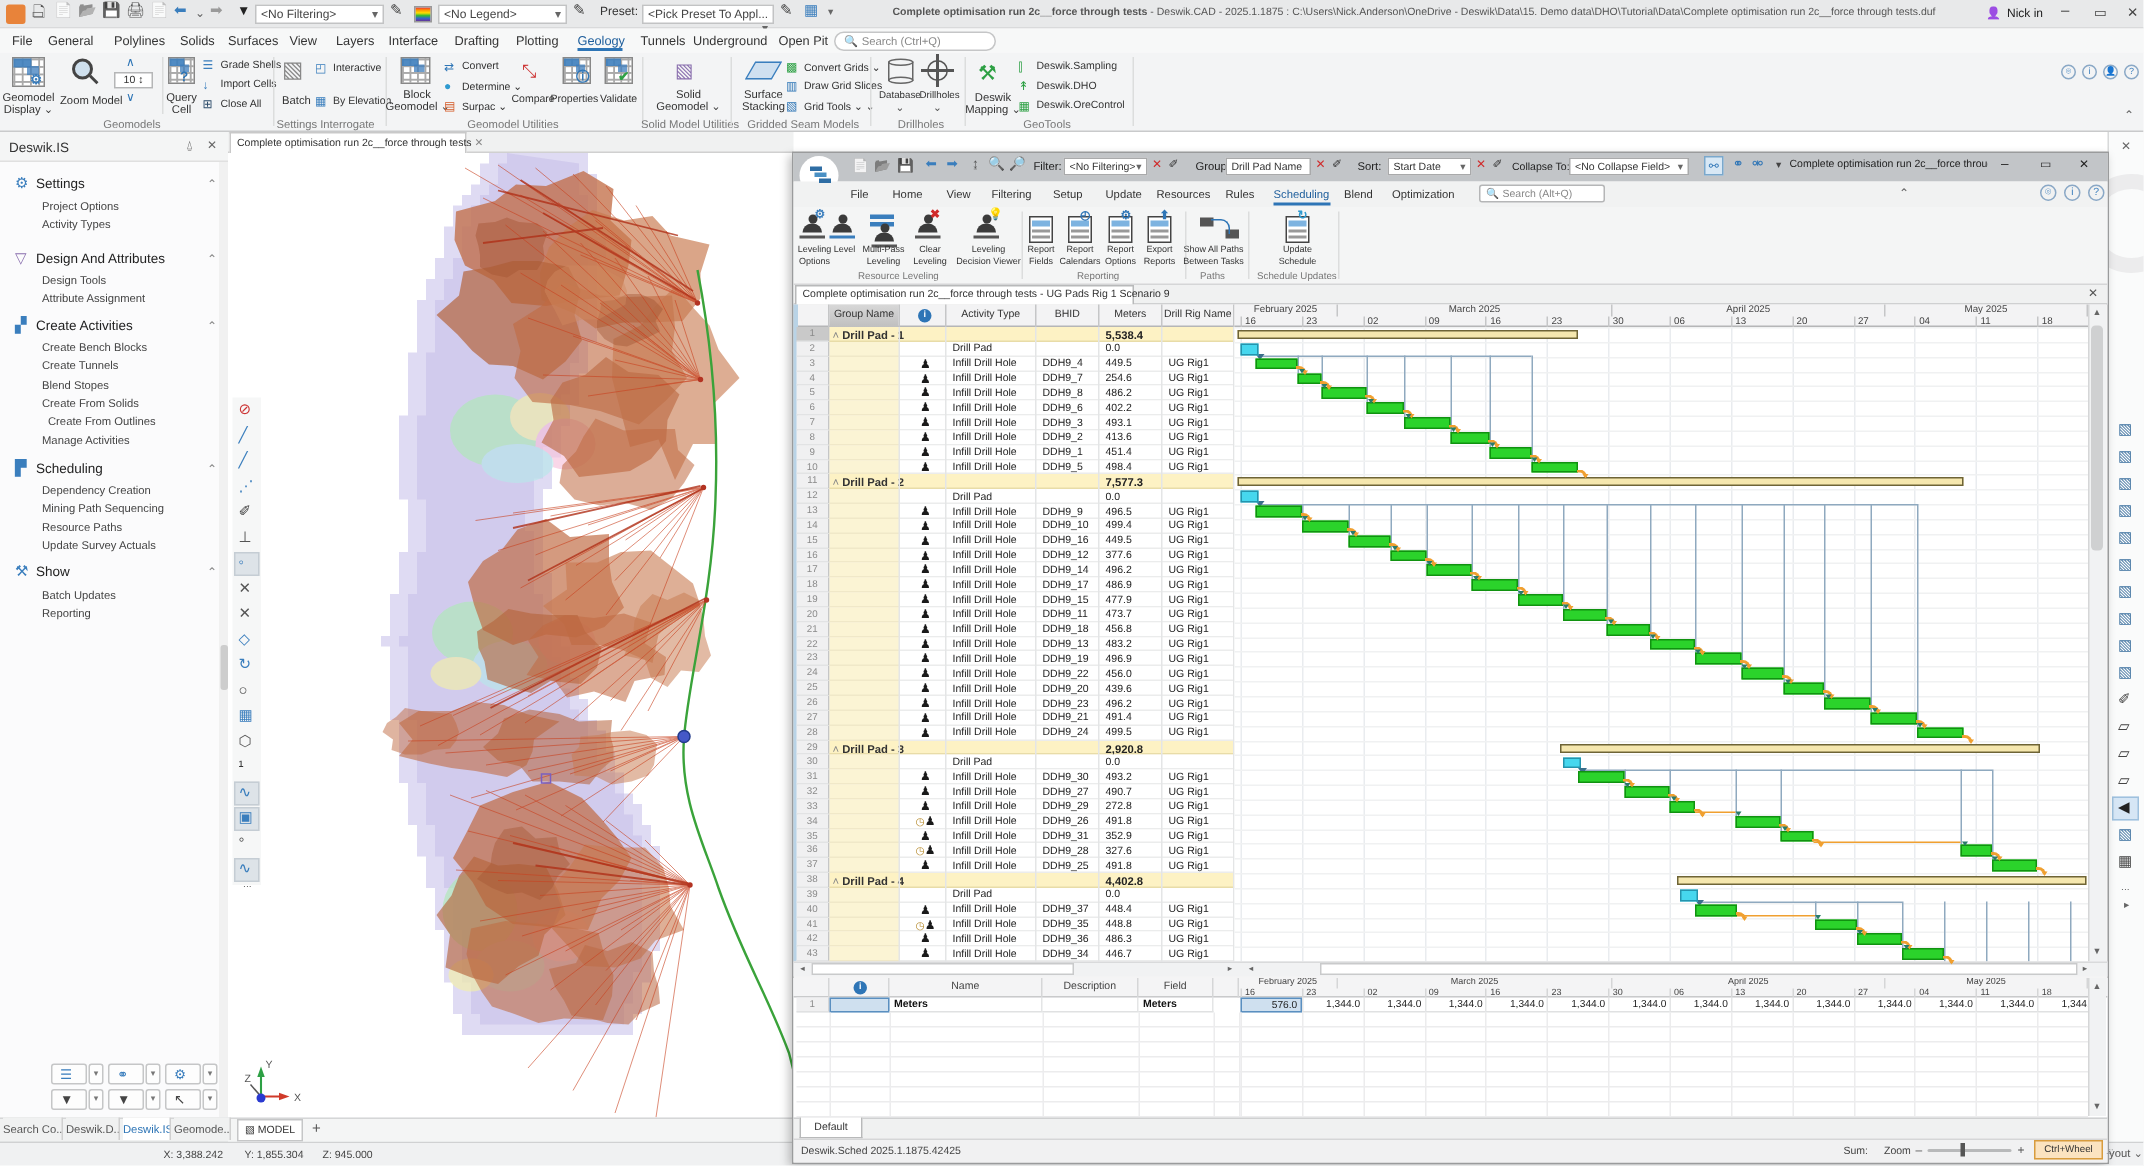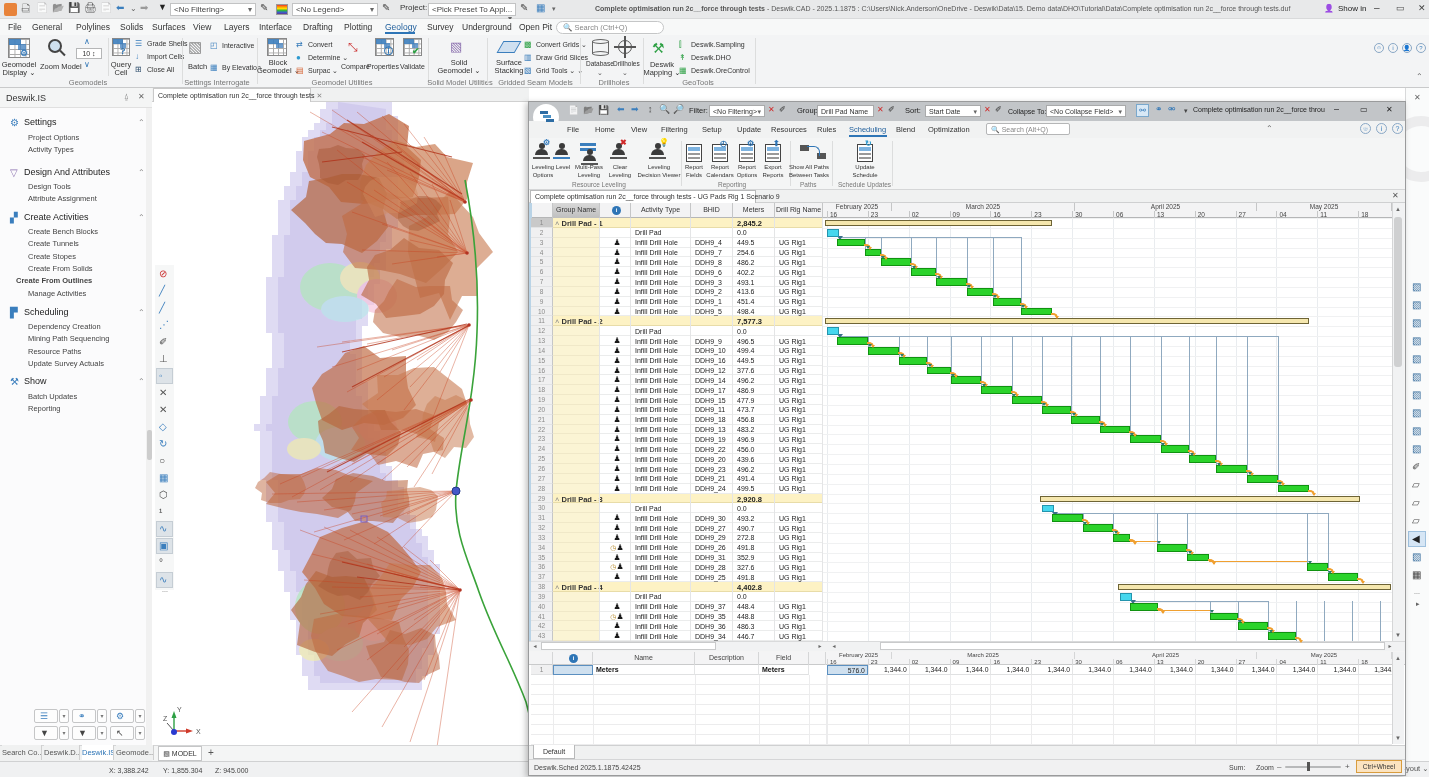--- a/index.html
+++ b/index.html
@@ -15,44 +15,44 @@
 <div style="position:absolute;left:100px;top:2px;font-size:10px;color:#777;line-height:12px;white-space:nowrap;filter:grayscale(1) opacity(0.75);">📄</div>
 <div style="position:absolute;left:116px;top:2px;font-size:10px;color:#3a7ebd;line-height:12px;white-space:nowrap;">⬅</div>
 <div style="position:absolute;left:130px;top:4px;font-size:8px;color:#666;line-height:10px;white-space:nowrap;">⌄</div>
 <div style="position:absolute;left:140px;top:2px;font-size:10px;color:#9a9a9a;line-height:12px;white-space:nowrap;">➡</div>
 <div style="position:absolute;left:158px;top:2px;font-size:9px;color:#222;line-height:11px;white-space:nowrap;">▼</div>
 <div style="position:absolute;left:170px;top:3px;width:86px;height:13px;background:#fff;border:1px solid #c2c3c4;font-size:8px;color:#444;padding:1px 3px;white-space:nowrap;">&lt;No Filtering&gt; <span style="float:right;color:#666">▾</span></div>
 <div style="position:absolute;left:260px;top:2px;font-size:10px;color:#444;line-height:12px;white-space:nowrap;">✎</div>
 <div style="position:absolute;left:276px;top:4px;width:12px;height:11px;background:linear-gradient(#e33,#f90,#fd0,#3b3,#36c,#639);border:1px solid #999;"></div>
 <div style="position:absolute;left:292px;top:3px;width:86px;height:13px;background:#fff;border:1px solid #c2c3c4;font-size:8px;color:#444;padding:1px 3px;white-space:nowrap;">&lt;No Legend&gt; <span style="float:right;color:#666">▾</span></div>
 <div style="position:absolute;left:382px;top:2px;font-size:10px;color:#444;line-height:12px;white-space:nowrap;">✎</div>
-<div style="position:absolute;left:400px;top:3px;font-size:8px;color:#333;line-height:10px;white-space:nowrap;">Project:</div>
+<div style="position:absolute;left:400px;top:3px;font-size:8px;color:#333;line-height:10px;white-space:nowrap;">Preset:</div>
 <div style="position:absolute;left:428px;top:3px;width:88px;height:13px;background:#fff;border:1px solid #c2c3c4;font-size:8px;color:#444;padding:1px 3px;white-space:nowrap;">&lt;Pick Preset To Appl... <span style="float:right;color:#666">▾</span></div>
 <div style="position:absolute;left:520px;top:2px;font-size:10px;color:#444;line-height:12px;white-space:nowrap;">✎</div>
 <div style="position:absolute;left:536px;top:2px;font-size:10px;color:#3a7ebd;line-height:12px;white-space:nowrap;">▦</div>
 <div style="position:absolute;left:552px;top:4px;font-size:7px;color:#666;line-height:9px;white-space:nowrap;">▾</div>
 <div style="position:absolute;left:595px;top:4px;font-size:7px;color:#555;line-height:9px;white-space:nowrap;"><b>Complete optimisation run 2c__force through tests</b> - Deswik.CAD - 2025.1.1875 : C:\Users\Nick.Anderson\OneDrive - Deswik\Data\15. Demo data\DHO\Tutorial\Data\Complete optimisation run 2c__force through tests.duf</div>
 <div style="position:absolute;left:1324px;top:4px;font-size:8px;color:#3a7ebd;line-height:10px;white-space:nowrap;filter:hue-rotate(60deg);">👤</div>
-<div style="position:absolute;left:1338px;top:4px;font-size:8px;color:#222;line-height:10px;white-space:nowrap;">Show in</div>
+<div style="position:absolute;left:1338px;top:4px;font-size:8px;color:#222;line-height:10px;white-space:nowrap;">Nick in</div>
 <div style="position:absolute;left:1374px;top:2px;font-size:10px;color:#444;line-height:12px;white-space:nowrap;">–</div>
 <div style="position:absolute;left:1396px;top:3px;font-size:9px;color:#444;line-height:11px;white-space:nowrap;">▭</div>
 <div style="position:absolute;left:1418px;top:3px;font-size:9px;color:#444;line-height:11px;white-space:nowrap;">✕</div>
 <div style="position:absolute;left:0px;top:19px;width:1429px;height:16px;background:#f7f8f8;"></div>
 <div style="position:absolute;left:8px;top:22px;font-size:8.5px;color:#333;line-height:10.5px;white-space:nowrap;">File</div>
 <div style="position:absolute;left:32px;top:22px;font-size:8.5px;color:#333;line-height:10.5px;white-space:nowrap;">General</div>
 <div style="position:absolute;left:76px;top:22px;font-size:8.5px;color:#333;line-height:10.5px;white-space:nowrap;">Polylines</div>
 <div style="position:absolute;left:120px;top:22px;font-size:8.5px;color:#333;line-height:10.5px;white-space:nowrap;">Solids</div>
 <div style="position:absolute;left:152px;top:22px;font-size:8.5px;color:#333;line-height:10.5px;white-space:nowrap;">Surfaces</div>
 <div style="position:absolute;left:193px;top:22px;font-size:8.5px;color:#333;line-height:10.5px;white-space:nowrap;">View</div>
 <div style="position:absolute;left:224px;top:22px;font-size:8.5px;color:#333;line-height:10.5px;white-space:nowrap;">Layers</div>
 <div style="position:absolute;left:259px;top:22px;font-size:8.5px;color:#333;line-height:10.5px;white-space:nowrap;">Interface</div>
 <div style="position:absolute;left:303px;top:22px;font-size:8.5px;color:#333;line-height:10.5px;white-space:nowrap;">Drafting</div>
 <div style="position:absolute;left:344px;top:22px;font-size:8.5px;color:#333;line-height:10.5px;white-space:nowrap;">Plotting</div>
 <div style="position:absolute;left:385px;top:22px;font-size:8.5px;color:#1d5d9b;line-height:10.5px;white-space:nowrap;">Geology</div>
-<div style="position:absolute;left:427px;top:22px;font-size:8.5px;color:#333;line-height:10.5px;white-space:nowrap;">Survey</div>
+<div style="position:absolute;left:427px;top:22px;font-size:8.5px;color:#333;line-height:10.5px;white-space:nowrap;">Tunnels</div>
 <div style="position:absolute;left:462px;top:22px;font-size:8.5px;color:#333;line-height:10.5px;white-space:nowrap;">Underground</div>
 <div style="position:absolute;left:519px;top:22px;font-size:8.5px;color:#333;line-height:10.5px;white-space:nowrap;">Open Pit</div>
 <div style="position:absolute;left:385px;top:32px;width:30px;height:2px;background:#2e75b6;"></div>
 <div style="position:absolute;left:556px;top:21px;width:108px;height:13px;background:#fff;border:1px solid #c5c6c7;border-radius:7px;font-size:7.5px;color:#888;padding:1px 6px;white-space:nowrap;">🔍 Search (Ctrl+Q)</div>
 <div style="position:absolute;left:0px;top:35px;width:1429px;height:53px;background:#f3f4f5;border-bottom:1px solid #c9cacb;"></div>
 <div style="position:absolute;left:8px;top:38px;width:22px;height:20px;background:#fff;border:1px solid #888;background-image:linear-gradient(#aaa 1px,transparent 1px),linear-gradient(90deg,#aaa 1px,transparent 1px);background-size:5.5px 5.0px;"></div>
 <div style="position:absolute;left:9px;top:39px;width:12.100000000000001px;height:6.0px;background:#3d7ebd;opacity:0.9;"></div>
 <div style="position:absolute;left:17.9px;top:43.6px;width:7.699999999999999px;height:6.0px;background:#3d7ebd;opacity:0.75;"></div>
 <div style="position:absolute;left:20px;top:48px;width:12px;height:12px;font-size:9px;color:#3a7ebd;line-height:11px;background:transparent;font-weight:bold;">⚙</div>
 <div style="position:absolute;left:0px;top:60px;width:38px;font-size:7.5px;color:#333;line-height:9.5px;white-space:nowrap;text-align:center;">Geomodel</div>
@@ -168,23 +168,23 @@
 <div style="position:absolute;left:10px;top:166.5px;width:11px;height:11px;font-size:10px;color:#8a6fae;line-height:11px;">▽</div>
 <div style="position:absolute;left:24px;top:166.5px;font-size:9px;color:#222;line-height:11px;white-space:nowrap;">Design And Attributes</div>
 <div style="position:absolute;left:138px;top:167.5px;font-size:8px;color:#888;line-height:10px;white-space:nowrap;">⌃</div>
 <div style="position:absolute;left:28px;top:182.0px;font-size:7.5px;color:#444;line-height:9.5px;white-space:nowrap;">Design Tools</div>
 <div style="position:absolute;left:28px;top:194.3px;font-size:7.5px;color:#444;line-height:9.5px;white-space:nowrap;">Attribute Assignment</div>
 <div style="position:absolute;left:10px;top:211.5px;width:11px;height:11px;font-size:10px;color:#3a7ebd;line-height:11px;">▞</div>
 <div style="position:absolute;left:24px;top:211.5px;font-size:9px;color:#222;line-height:11px;white-space:nowrap;">Create Activities</div>
 <div style="position:absolute;left:138px;top:212.5px;font-size:8px;color:#888;line-height:10px;white-space:nowrap;">⌃</div>
 <div style="position:absolute;left:28px;top:227.0px;font-size:7.5px;color:#444;line-height:9.5px;white-space:nowrap;">Create Bench Blocks</div>
 <div style="position:absolute;left:28px;top:239.3px;font-size:7.5px;color:#444;line-height:9.5px;white-space:nowrap;">Create Tunnels</div>
-<div style="position:absolute;left:28px;top:251.60000000000002px;font-size:7.5px;color:#444;line-height:9.5px;white-space:nowrap;">Create Stopes</div>
+<div style="position:absolute;left:28px;top:251.60000000000002px;font-size:7.5px;color:#444;line-height:9.5px;white-space:nowrap;">Blend Stopes</div>
 <div style="position:absolute;left:28px;top:263.90000000000003px;font-size:7.5px;color:#444;line-height:9.5px;white-space:nowrap;">Create From Solids</div>
-<div style="position:absolute;left:16px;top:276.20000000000005px;font-size:7.5px;color:#444;line-height:9.5px;white-space:nowrap;font-weight:bold;">Create From Outlines</div>
+<div style="position:absolute;left:32px;top:276.20000000000005px;font-size:7.5px;color:#444;line-height:9.5px;white-space:nowrap;">Create From Outlines</div>
 <div style="position:absolute;left:28px;top:288.50000000000006px;font-size:7.5px;color:#444;line-height:9.5px;white-space:nowrap;">Manage Activities</div>
 <div style="position:absolute;left:10px;top:306.5px;width:11px;height:11px;font-size:10px;color:#3a7ebd;line-height:11px;">▛</div>
 <div style="position:absolute;left:24px;top:306.5px;font-size:9px;color:#222;line-height:11px;white-space:nowrap;">Scheduling</div>
 <div style="position:absolute;left:138px;top:307.5px;font-size:8px;color:#888;line-height:10px;white-space:nowrap;">⌃</div>
 <div style="position:absolute;left:28px;top:322.0px;font-size:7.5px;color:#444;line-height:9.5px;white-space:nowrap;">Dependency Creation</div>
 <div style="position:absolute;left:28px;top:334.3px;font-size:7.5px;color:#444;line-height:9.5px;white-space:nowrap;">Mining Path Sequencing</div>
 <div style="position:absolute;left:28px;top:346.6px;font-size:7.5px;color:#444;line-height:9.5px;white-space:nowrap;">Resource Paths</div>
 <div style="position:absolute;left:28px;top:358.90000000000003px;font-size:7.5px;color:#444;line-height:9.5px;white-space:nowrap;">Update Survey Actuals</div>
 <div style="position:absolute;left:10px;top:376px;width:11px;height:11px;font-size:10px;color:#3a7ebd;line-height:11px;">⚒</div>
 <div style="position:absolute;left:24px;top:376px;font-size:9px;color:#222;line-height:11px;white-space:nowrap;">Show</div>
@@ -583,21 +583,21 @@
 <div style="position:absolute;left:600px;top:203px;width:31px;height:15px;border-right:1px solid #c5c6c7;font-size:7px;color:#333;text-align:center;line-height:14px;white-space:nowrap;overflow:hidden;"></div>
 <div style="position:absolute;left:631px;top:203px;width:60px;height:15px;border-right:1px solid #c5c6c7;font-size:7px;color:#333;text-align:center;line-height:14px;white-space:nowrap;overflow:hidden;">Activity Type</div>
 <div style="position:absolute;left:691px;top:203px;width:42px;height:15px;border-right:1px solid #c5c6c7;font-size:7px;color:#333;text-align:center;line-height:14px;white-space:nowrap;overflow:hidden;">BHID</div>
 <div style="position:absolute;left:733px;top:203px;width:42px;height:15px;border-right:1px solid #c5c6c7;font-size:7px;color:#333;text-align:center;line-height:14px;white-space:nowrap;overflow:hidden;">Meters</div>
 <div style="position:absolute;left:775px;top:203px;width:48px;height:15px;border-right:1px solid #c5c6c7;font-size:7px;color:#333;text-align:center;line-height:14px;white-space:nowrap;overflow:hidden;">Drill Rig Name</div>
 <div style="position:absolute;left:612px;top:206px;width:9px;height:9px;background:#2e75b6;border-radius:50%;color:#fff;font-size:6px;text-align:center;line-height:9px;font-weight:bold;">i</div>
 <div style="position:absolute;left:531px;top:203px;width:22px;height:15px;border-right:1px solid #c5c6c7;"></div>
 <div style="position:absolute;left:531px;top:218.0px;width:22px;height:9.84px;background:#c9c9c9;border-right:1px solid #c5c6c7;border-bottom:1px solid #e2e3e4;font-size:6.5px;color:#8a8a8a;text-align:center;line-height:9.84px;">1</div>
 <div style="position:absolute;left:553px;top:218.0px;width:270px;height:9.84px;background:#fdf2c4;border-bottom:1px solid #e8dca8;"></div>
 <div style="position:absolute;left:555px;top:219.0px;font-size:7.5px;color:#333;font-weight:bold;white-space:nowrap;"><span style="color:#888;font-weight:normal">˄</span> Drill Pad - 1</div>
-<div style="position:absolute;left:737px;top:219.0px;font-size:7.5px;color:#222;font-weight:bold;white-space:nowrap;">2,845.2</div>
+<div style="position:absolute;left:737px;top:219.0px;font-size:7.5px;color:#222;font-weight:bold;white-space:nowrap;">5,538.4</div>
 <div style="position:absolute;left:531px;top:227.84px;width:22px;height:9.84px;background:#f0f0f1;border-right:1px solid #c5c6c7;border-bottom:1px solid #e2e3e4;font-size:6.5px;color:#8a8a8a;text-align:center;line-height:9.84px;">2</div>
 <div style="position:absolute;left:553px;top:227.84px;width:47px;height:9.84px;background:#fbf4d4;border-bottom:1px solid #f0e8c8;"></div>
 <div style="position:absolute;left:600px;top:227.84px;width:223px;height:9.84px;background:#fff;border-bottom:1px solid #ebecec;"></div>
 <div style="position:absolute;left:635px;top:229.34px;font-size:7px;color:#222;white-space:nowrap;">Drill Pad</div>
 <div style="position:absolute;left:737px;top:229.34px;font-size:7px;color:#222;white-space:nowrap;">0.0</div>
 <div style="position:absolute;left:531px;top:237.68px;width:22px;height:9.84px;background:#f0f0f1;border-right:1px solid #c5c6c7;border-bottom:1px solid #e2e3e4;font-size:6.5px;color:#8a8a8a;text-align:center;line-height:9.84px;">3</div>
 <div style="position:absolute;left:553px;top:237.68px;width:47px;height:9.84px;background:#fbf4d4;border-bottom:1px solid #f0e8c8;"></div>
 <div style="position:absolute;left:600px;top:237.68px;width:223px;height:9.84px;background:#fff;border-bottom:1px solid #ebecec;"></div>
 <div style="position:absolute;left:606px;top:237.68px;width:22px;height:9.84px;font-size:8px;line-height:9.84px;text-align:center;"><span style="color:#1a1a1a;font-size:8px;">♟</span></div>
 <div style="position:absolute;left:635px;top:239.18px;font-size:7px;color:#222;white-space:nowrap;">Infill Drill Hole</div>

